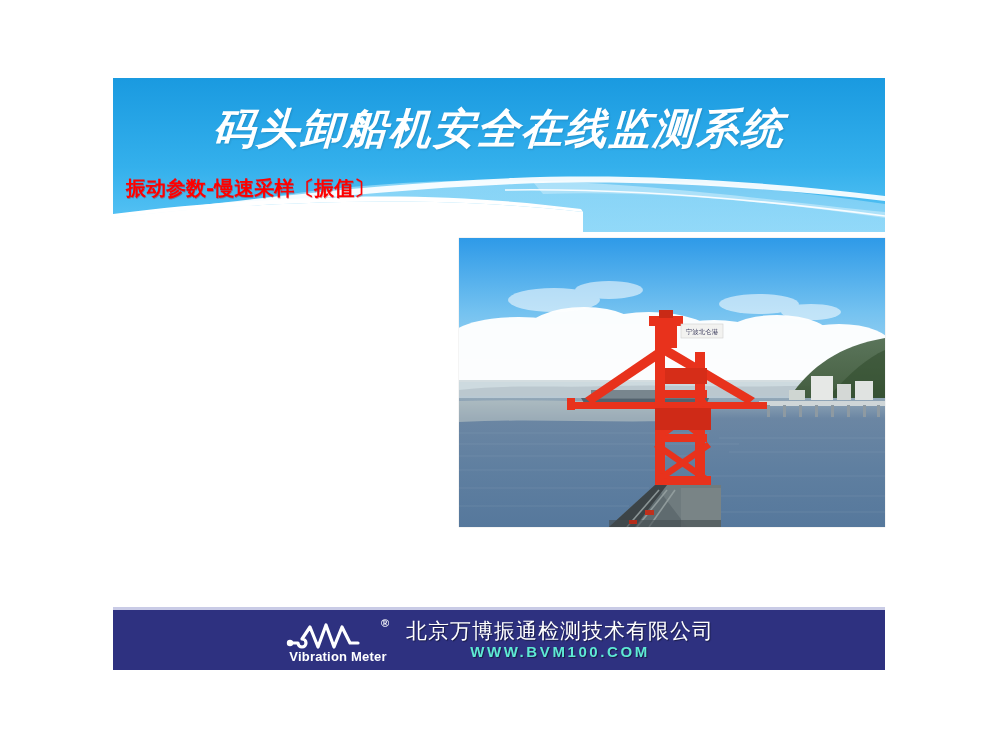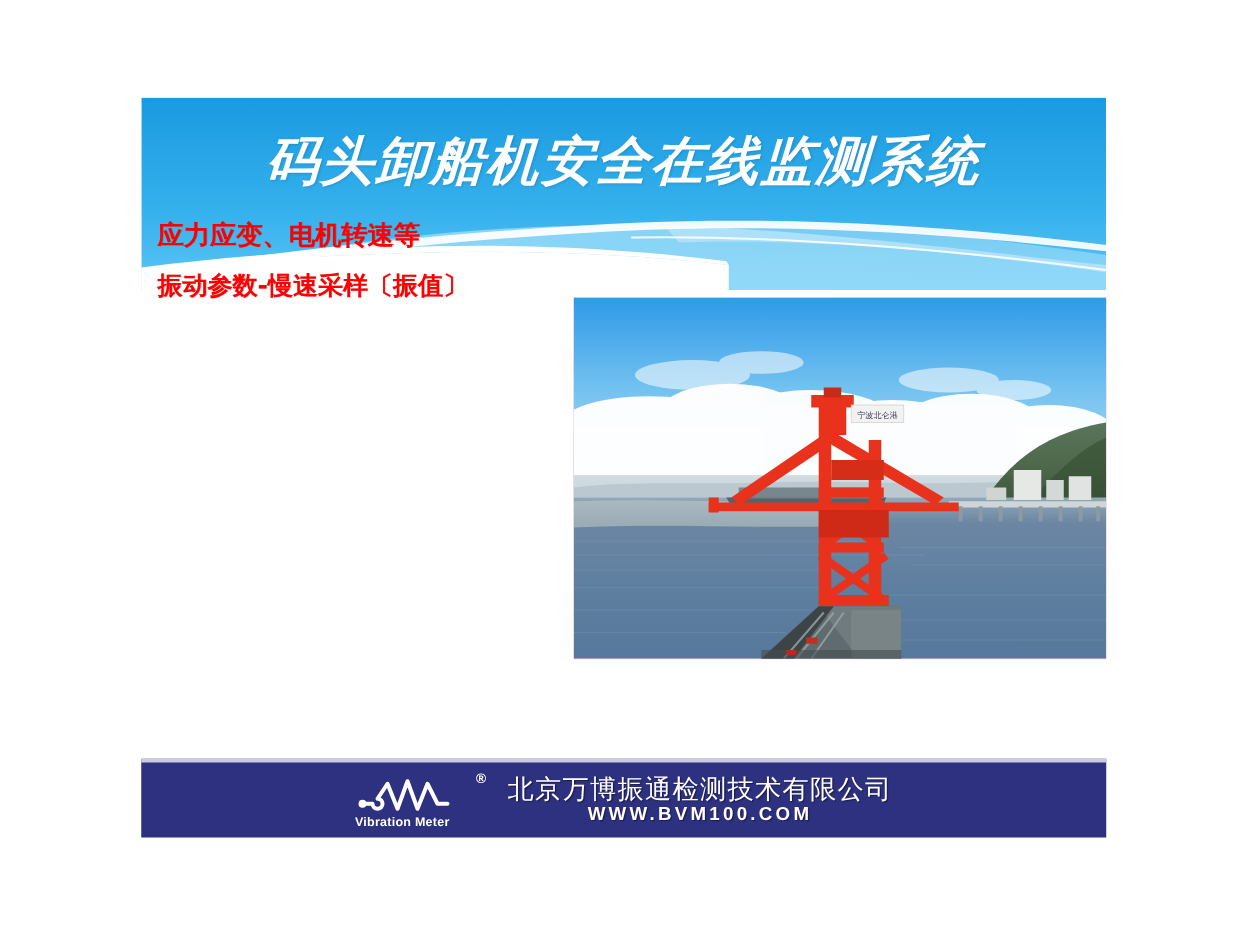--- a/index.html
+++ b/index.html
@@ -85,21 +85,21 @@
   .line.small { font-size: 20px; }
 
   
   .photo {
     position: absolute;
     left: 459px;
     top: 238px;
     width: 426px;
     height: 289px;
     overflow: hidden;
-    background: #f9a8d4;
+    background: #fdba74;
     box-shadow: 0 0 1px rgba(0,0,0,0.25);
   }
   .photo svg { display: block; }
 
   
   .footer-bar {
     position: absolute;
     left: 113px;
     top: 607px;
     width: 772px;
@@ -122,22 +122,23 @@
     width: 108px;
     height: 46px;
     flex: 0 0 auto;
   }
   .logo-wrap svg { display: block; }
   .logo-caption {
     position: absolute;
     left: 0;
     bottom: -1px;
     width: 108px;
+    text-align: center;
     color: #ffffff;
-    font-size: 10px;
+    font-size: 13px;
     font-weight: bold;
     letter-spacing: 0.2px;
     font-family: "Liberation Sans", sans-serif;
   }
   .reg-mark {
     position: absolute;
     right: 3px;
     top: 0px;
     color: #ffffff;
     font-size: 11px;
@@ -147,21 +148,21 @@
   .footer-cn {
     color: #ffffff;
     font-size: 21px;
     font-weight: normal;
     letter-spacing: 1px;
     line-height: 24px;
     font-family: "DejaVu Sans", "Liberation Sans", sans-serif;
     text-shadow: 1px 1px 1px rgba(0,0,0,0.45);
   }
   .footer-url {
-    color: #ffffff;
+    color: #5eead4;
     font-size: 15px;
     font-weight: bold;
     letter-spacing: 2.6px;
     line-height: 18px;
     text-align: center;
     font-family: "Liberation Sans", sans-serif;
     text-shadow: 1px 1px 1px rgba(0,0,0,0.45);
   }
 </style>
 </head>
@@ -202,23 +203,20 @@
   </svg>
   <div style="position:absolute;left:113px;top:232px;width:346px;height:378px;background:#ffffff;"></div>
   <div style="position:absolute;left:113px;top:232px;width:772px;height:8px;background:#ffffff;"></div>
   <div style="position:absolute;left:459px;top:232px;width:426px;height:6px;background:#ffffff;"></div>
   <div style="position:absolute;left:113px;top:527px;width:772px;height:82px;background:#ffffff;"></div>
   <div style="position:absolute;left:885px;top:78px;width:115px;height:600px;background:#ffffff;"></div>
 
   <div class="slide-title">码头卸船机安全在线监测系统</div>
 
   <div class="body-text">
-    <div class="line indent-1">
-      <span>应力应变、电机转速等</span>
-    </div>
     <div class="line indent-1 small">
       <span>振动参数-慢速采样〔振值〕</span>
     </div>
   </div>
 
   <div class="photo">
     <svg width="426" height="289" viewBox="0 0 426 289">
       <defs>
         <linearGradient id="phSky" x1="0" y1="0" x2="0" y2="1">
           <stop offset="0%" stop-color="#2e9ae8"></stop>

